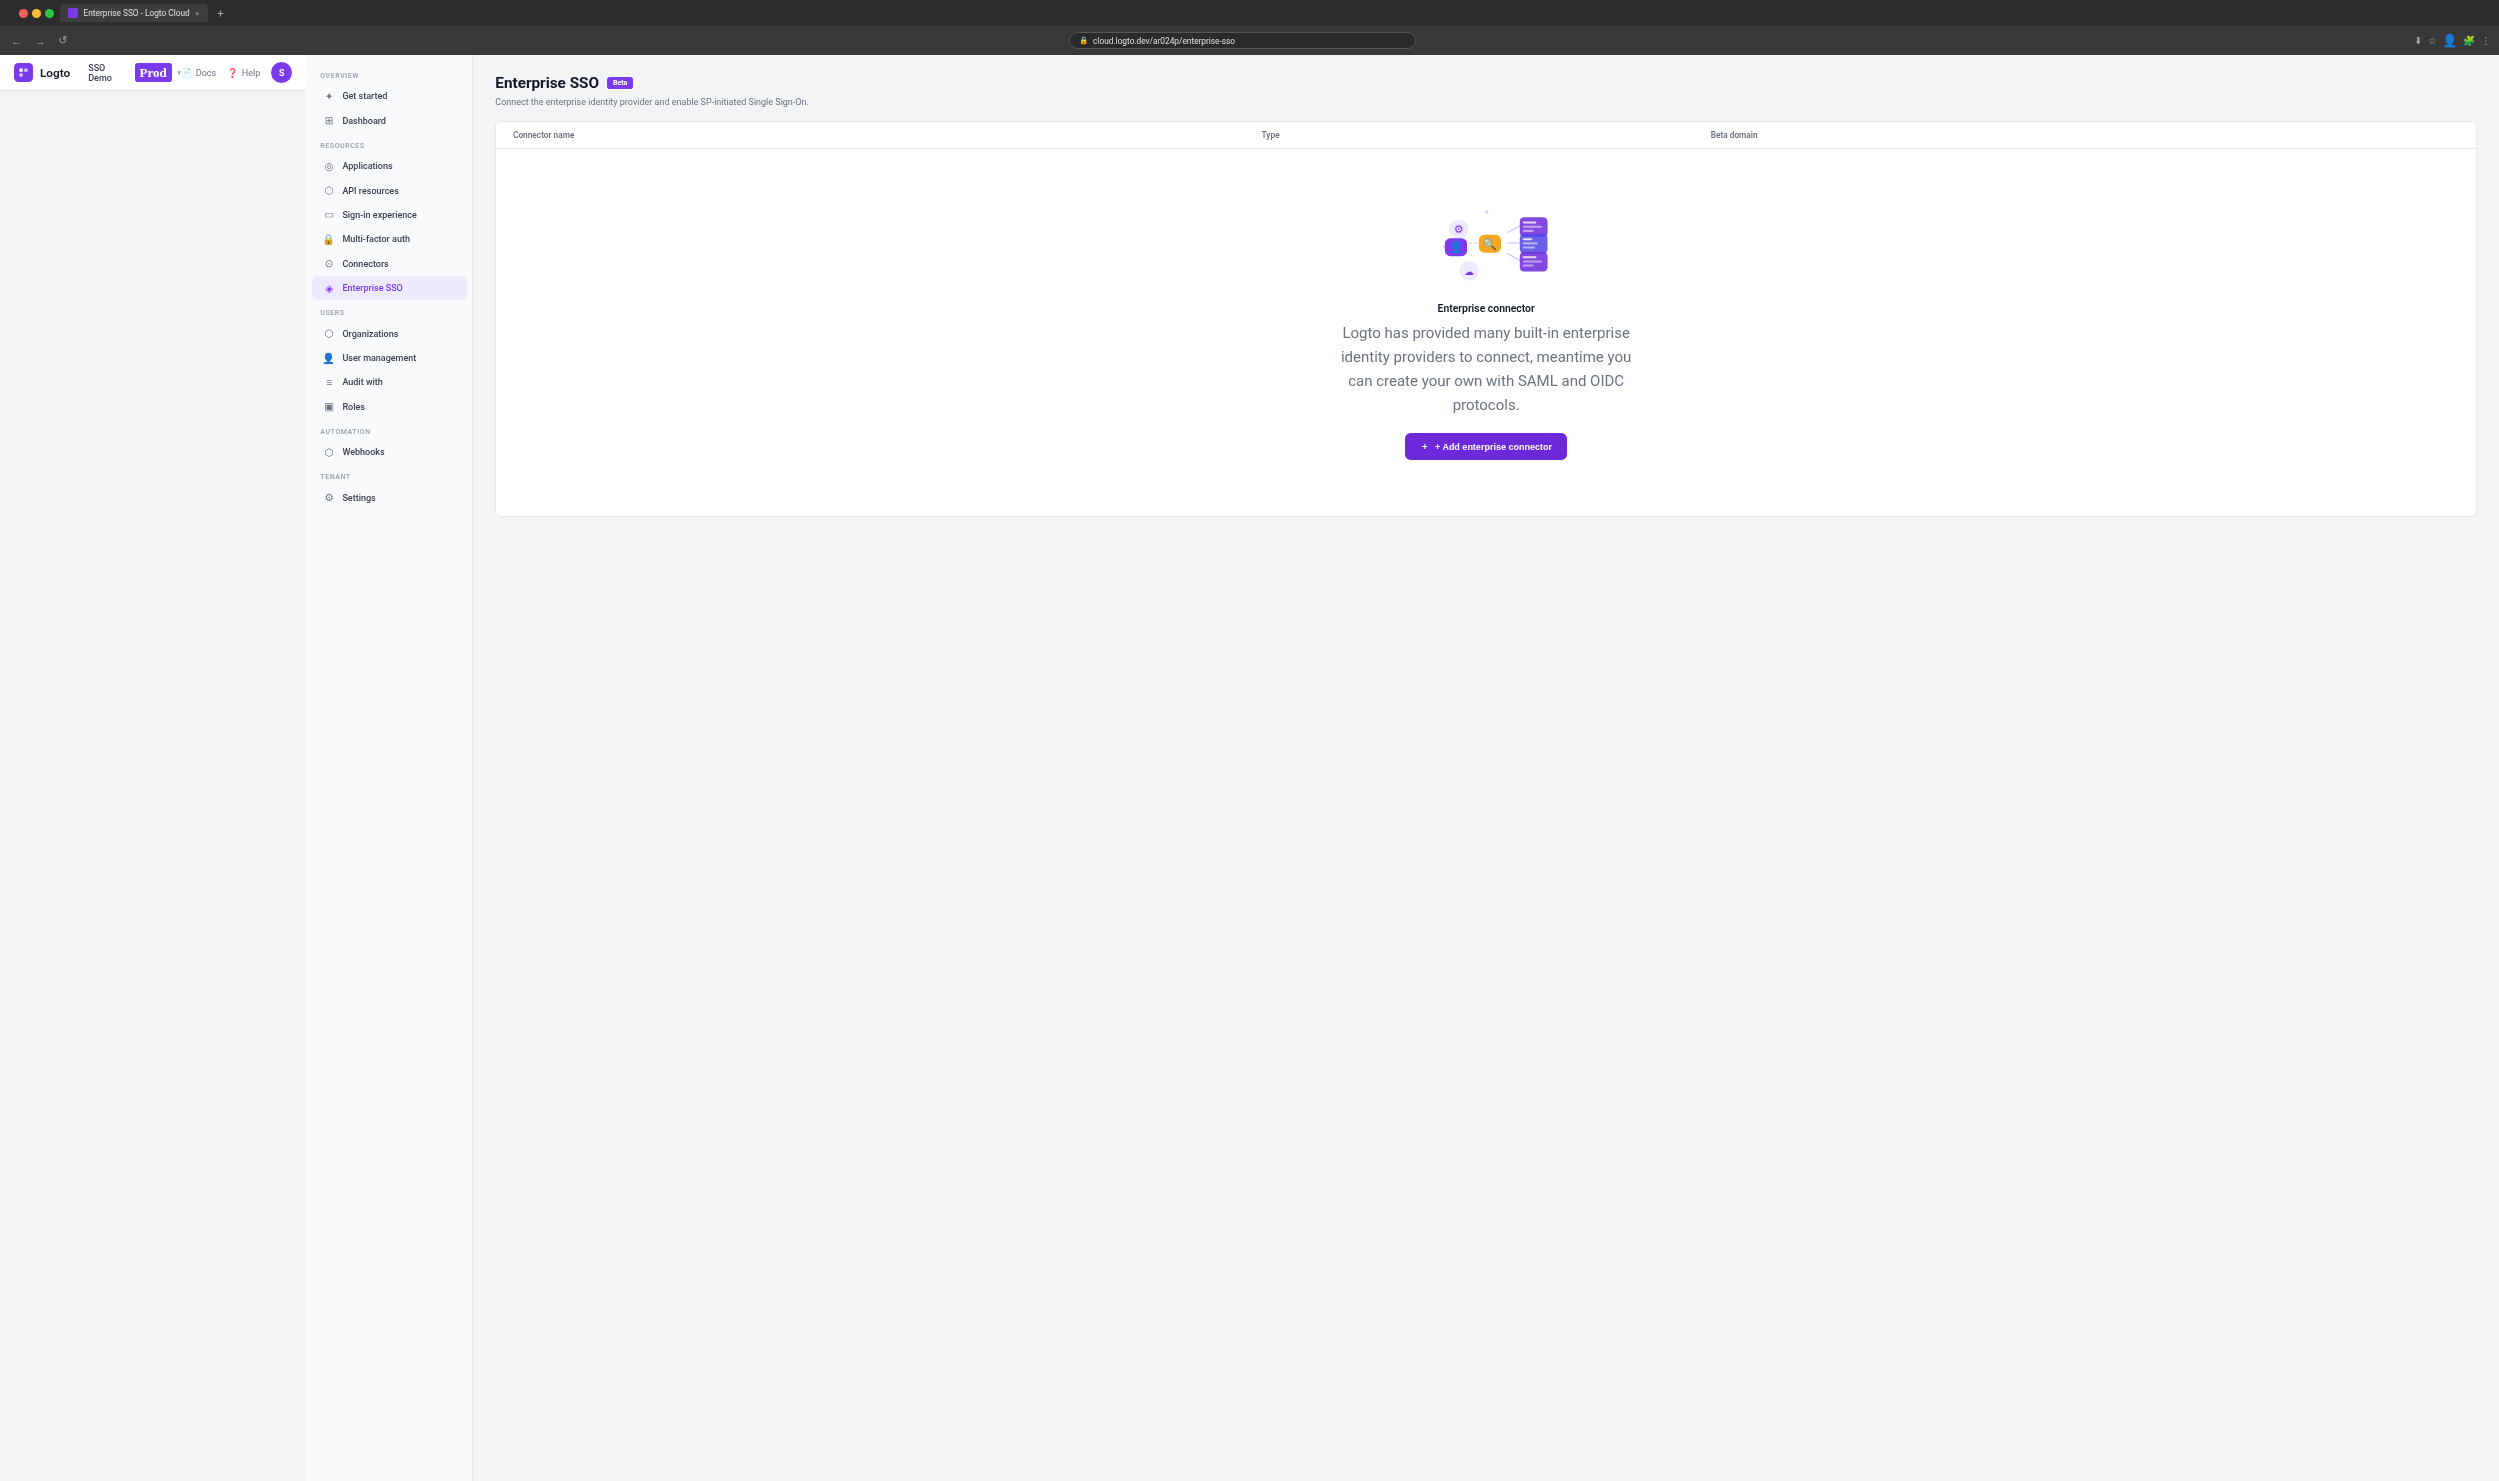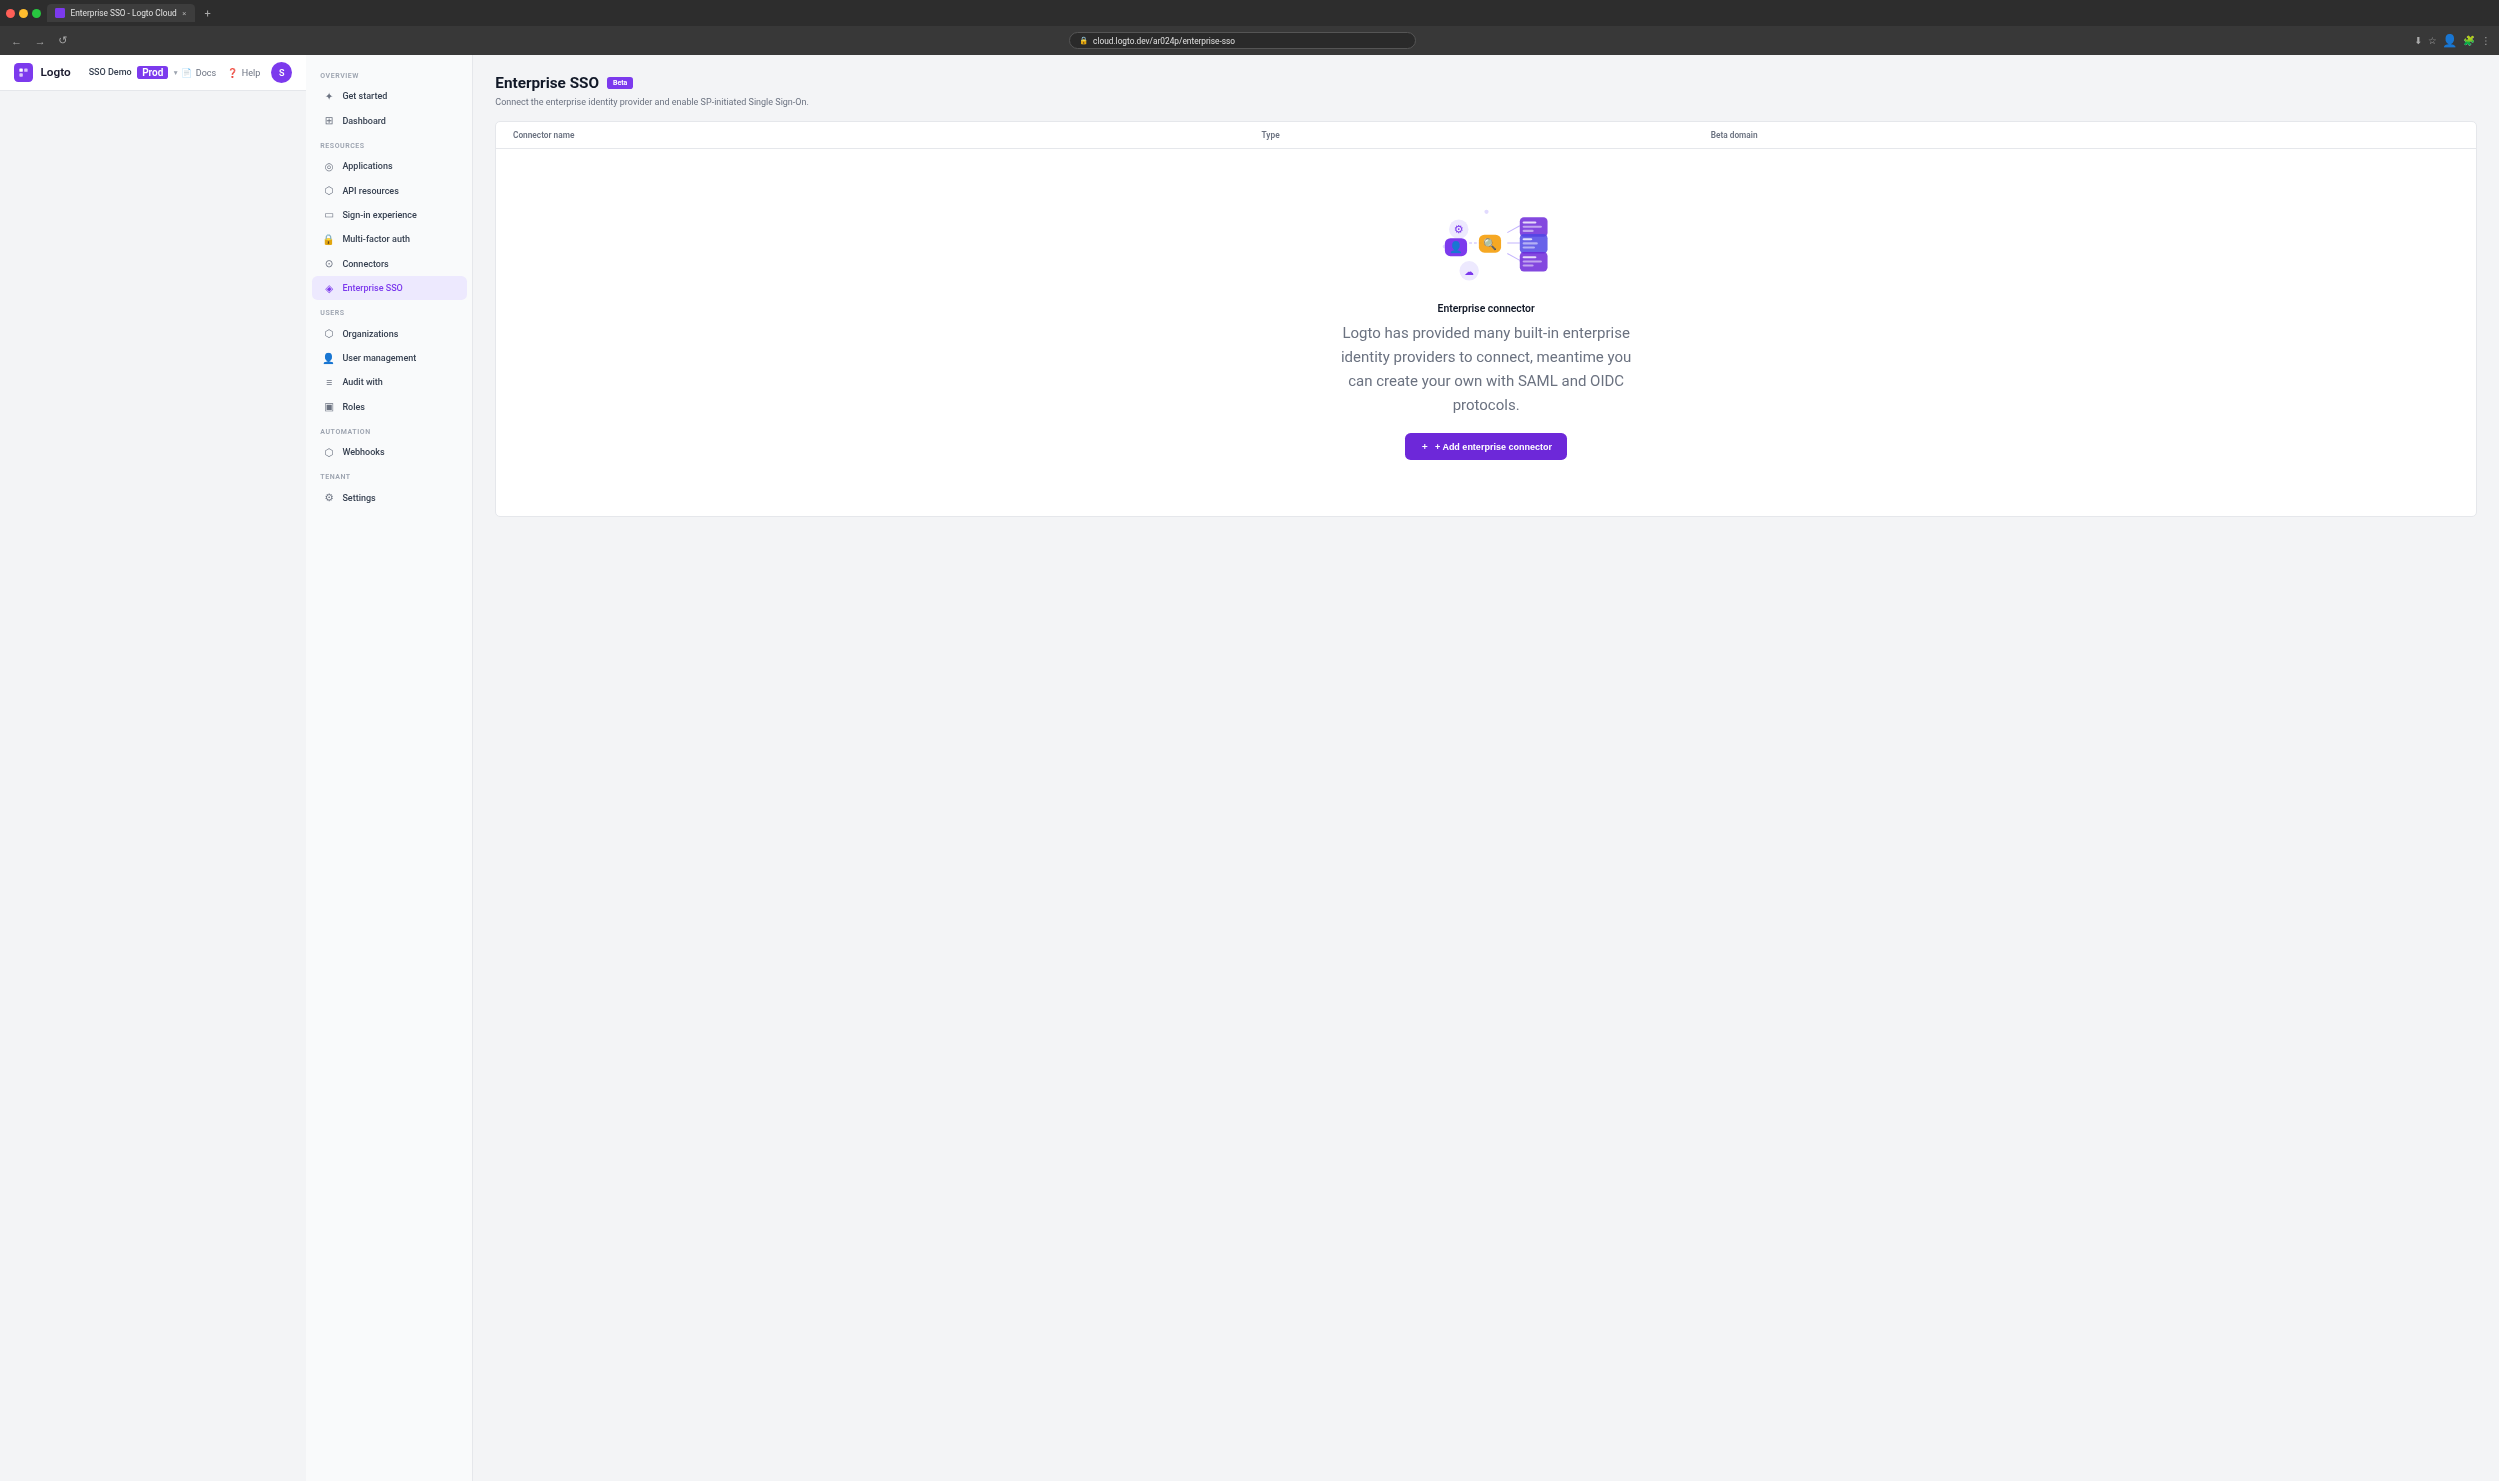--- a/index.html
+++ b/index.html
@@ -1,19 +1,19 @@
 <!DOCTYPE html>
 <html style="font-size:11px"><head>
   <meta charset="utf-8">
   <style>
     * { box-sizing: border-box; margin: 0; padding: 0; }
     body { font-family: -apple-system, BlinkMacSystemFont, 'Segoe UI', Roboto, sans-serif; background: #f3f4f6; display: flex; flex-direction: column; height: 100vh; overflow: hidden; }
 
     
-    .browser-chrome { background: #2d2d2d; height: 26px; display: flex; align-items: center; padding: 0 6px; gap: 5.6px; flex-shrink: 0; }
+    .browser-chrome { background: #2d2d2d; height: 26px; display: flex; align-items: center; padding: 0 19px; gap: 5.6px; flex-shrink: 0; }
     .browser-dots { display: flex; gap: 4.2px; }
     .browser-dot { width: 9px; height: 9px; border-radius: 50%; }
     .dot-red { background: #ff5f57; }
     .dot-yellow { background: #ffbd2e; }
     .dot-green { background: #28c840; }
     .browser-tab { background: #3d3d3d; border-radius: 4.2px 4.2px 0 0; padding: 4.2px 8.3px; display: flex; align-items: center; gap: 5.6px; color: #e0e0e0; font-size: 8.3px; min-width: 125px; }
     .browser-tab-favicon { width: 9.7px; height: 9.7px; background: #7c3aed; border-radius: 1.4px; flex-shrink: 0; }
     .browser-tab-close { margin-left: auto; color: #aaa; font-size: 7.6px; cursor: pointer; }
     .browser-new-tab { color: #aaa; font-size: 11px; cursor: pointer; padding: 1.4px 4.2px; }
     .browser-nav { background: #383838; height: 29px; display: flex; align-items: center; padding: 0 8.3px; gap: 7px; flex-shrink: 0; }
@@ -24,21 +24,21 @@
     .nav-action-icon { color: #aaa; font-size: 9.7px; cursor: pointer; }
 
     
     .app { display: flex; flex-direction: row; flex: 1; overflow: hidden; }
     .app-header { background: white; height: 36px; display: flex; align-items: center; padding: 0 14px; border-bottom: 0.7px solid #e5e7eb; flex-shrink: 0; z-index: 10; }
     .logo-area { display: flex; align-items: center; gap: 7px; width: 167px; }
     .logo-icon { width: 19.4px; height: 19.4px; background: #7c3aed; border-radius: 4.2px; display: flex; align-items: center; justify-content: center; color: white; font-weight: bold; font-size: 9.7px; }
     .logo-text { font-size: 11.8px; font-weight: 600; color: #1a1a2e; }
     .tenant-info { display: flex; align-items: center; gap: 5.6px; margin-left: 11px; }
     .tenant-name { font-size: 9px; font-weight: 500; color: #374151; }
-    .tenant-badge { background: #7c3aed; color: white; font-size: 10px; font-weight: 600; padding: 1.4px 4.9px; border-radius: 2.8px; }
+    .tenant-badge { background: #7c3aed; color: white; font-size: 13px; font-weight: 600; padding: 1.4px 4.9px; border-radius: 2.8px; font-family: Liberation Serif, serif; }
     .tenant-chevron { color: #9ca3af; font-size: 7.6px; cursor: pointer; }
     .header-actions { margin-left: auto; display: flex; align-items: center; gap: 11px; }
     .header-btn { display: flex; align-items: center; gap: 3.5px; color: #6b7280; font-size: 9px; cursor: pointer; text-decoration: none; }
     .avatar { width: 21px; height: 21px; border-radius: 50%; background: #7c3aed; display: flex; align-items: center; justify-content: center; color: white; font-size: 9px; font-weight: 600; cursor: pointer; }
 
     
     .app-body { display: flex; flex: 1; overflow: hidden; }
 
     
     .sidebar { width: 167px; background: #f9fafb; border-right: 0.7px solid #e5e7eb; overflow-y: auto; flex-shrink: 0; padding: 8.3px 0; }

